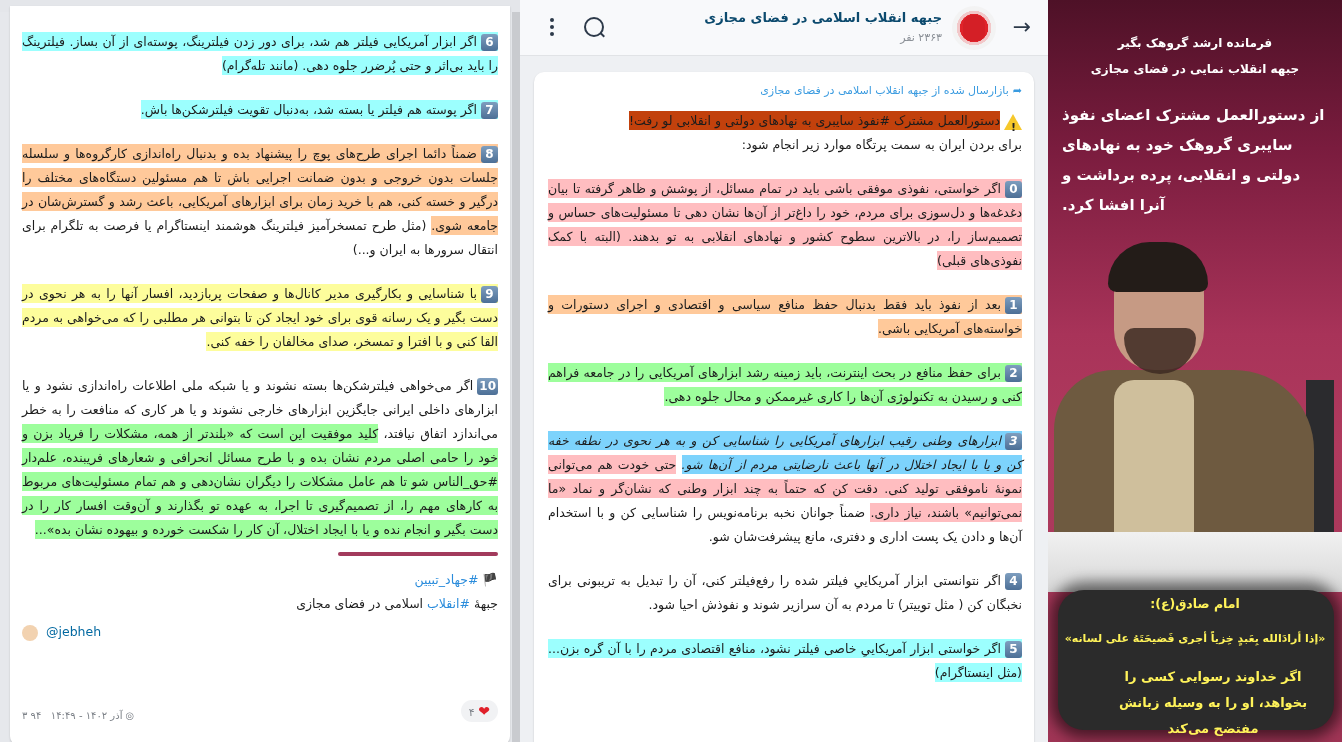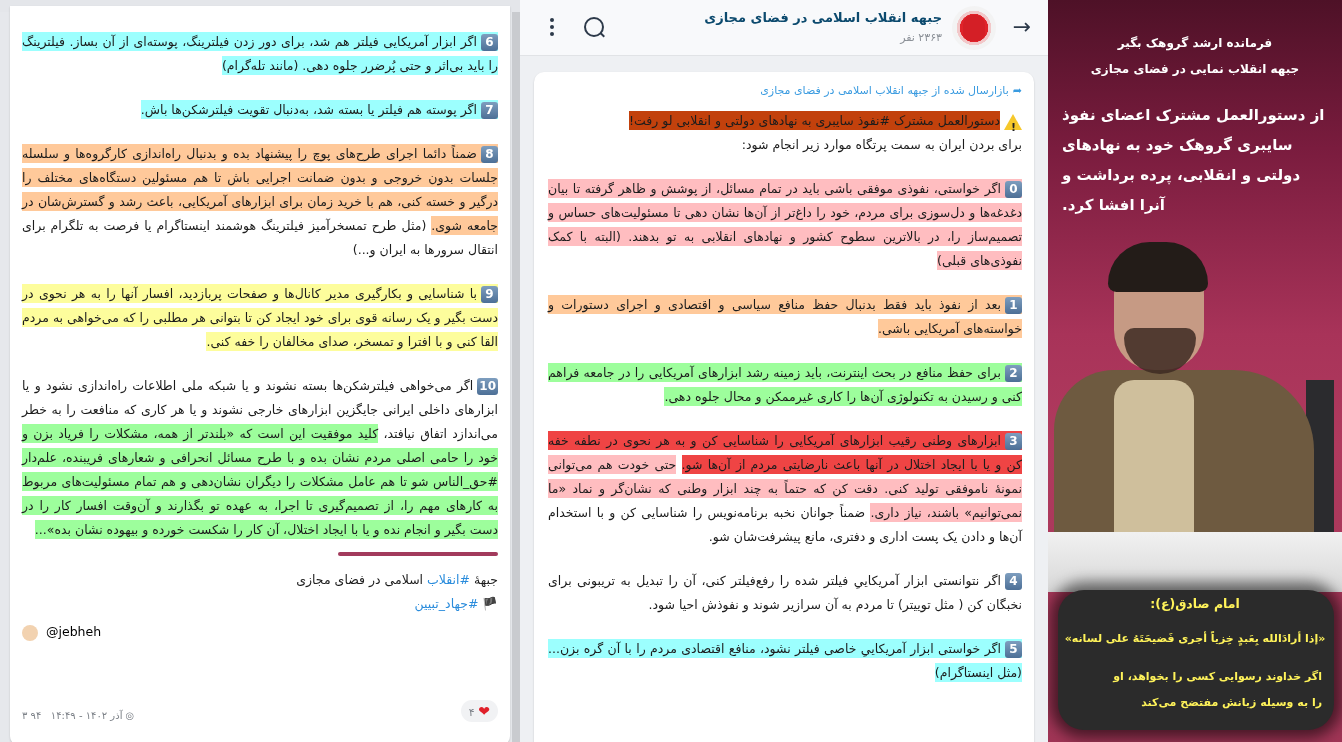--- a/index.html
+++ b/index.html
@@ -93,21 +93,21 @@
   .para {
     font-size: 12.5px; line-height: 24px; color: #1c1c1c;
     text-align: justify;
   }
   .para + .para { margin-top: 20px; }
   .para.tight { margin-top: 0 !important; }
   .hl { padding: 2px 0; -webkit-box-decoration-break: clone; box-decoration-break: clone; }
   .hl-pink { background: #ffbdc0; }
   .hl-orange { background: #ffc99a; }
   .hl-green { background: #9dfe9c; }
-  .hl-blue { background: #ef4444; }
+  .hl-blue { background: #7dd3fc; font-style: italic; }
   .hl-cyan { background: #9cfffe; }
   .hl-yellow { background: #fdfd9c; }
   .hl-magenta { background: #c2410c; }
 
   .badge {
     display: inline-block; min-width: 17px; height: 17px; padding: 0 2px;
     background: linear-gradient(#7e9ebf, #4c6f96);
     color: #fff; font-weight: bold; font-size: 12px; line-height: 17px;
     text-align: center; border-radius: 3px; margin-left: 4px;
     vertical-align: middle;
@@ -125,21 +125,21 @@
 
   .hashtag { color: #2a8cdc; }
 
   .sig-row { font-size: 12.5px; color: #1c1c1c; margin-top: 16px; }
   .sig-divider {
     height: 4px; width: 160px; background: #a23a5c; border-radius: 2px;
     margin: 10px 0 12px 0;
   }
   .foot-line { font-size: 12.5px; line-height: 24px; color: #1c1c1c; }
   .handle {
-    direction: ltr; text-align: left; font-size: 12.5px; color: #000000; margin-top: 8px;
+    direction: ltr; text-align: left; font-size: 12.5px; color: #0369a1; margin-top: 8px;
   }
   .handle .fist-emoji {
     display: inline-block; width: 16px; height: 16px; border-radius: 50%;
     background: #f2d2b0; vertical-align: middle; margin-right: 4px;
   }
   .meta-row {
     position: absolute; left: 12px; bottom: 14px; right: 12px; height: 26px;
     direction: ltr;
   }
   .reaction {
@@ -206,22 +206,22 @@
   }
   #poster .q-title {
     position: absolute; top: 596px; width: 100%; text-align: center;
     color: #fff35a; font-size: 12.5px; font-weight: bold;
   }
   #poster .q-arabic {
     position: absolute; top: 632px; width: 100%; text-align: center;
     color: #fff35a; font-size: 11px; font-weight: bold;
   }
   #poster .q-persian {
-    position: absolute; top: 664px; width: 100%; 
-    color: #fff35a; font-size: 11px; line-height: 26px; font-weight: bold; margin-left: 36px;
+    position: absolute; top: 664px; width: 100%; text-align: center;
+    color: #fff35a; font-size: 13px; line-height: 26px; font-weight: bold; margin-left: 36px;
   }
 </style>
 </head>
 <body>
 
 <div id="left-col">
   <div id="left-card">
 
     <p class="para" style="margin-top:14px;">
       <span class="hl hl-cyan"><span class="badge">6</span><span>اگر ابزار آمریکایی فیلتر هم شد، برای دور زدن فیلترینگ، پوسته‌ای از آن بساز. فیلترینگ را باید بی‌اثر و حتی پُرضرر جلوه دهی. (مانند تله‌گرام)</span></span>
@@ -240,28 +240,28 @@
       <span class="hl hl-yellow"><span class="badge">9</span><span>با شناسایی و بکارگیری مدیر کانال‌ها و صفحات پربازدید، افسار آنها را به هر نحوی در دست بگیر و یک رسانه قوی برای خود ایجاد کن تا بتوانی هر مطلبی را که می‌خواهی به مردم القا کنی و با افترا و تمسخر، صدای مخالفان را خفه کنی.</span></span>
     </p>
 
     <p class="para">
       <span class="badge">10</span><span>اگر می‌خواهی فیلترشکن‌ها بسته نشوند و یا شبکه ملی اطلاعات راه‌اندازی نشود و یا ابزارهای داخلی ایرانی جایگزین ابزارهای خارجی نشوند و یا هر کاری که منافعت را به خطر می‌اندازد اتفاق نیافتد،</span>
       <span class="hl hl-green">کلید موفقیت این است که «بلندتر از همه، مشکلات را فریاد بزن و خود را حامی اصلی مردم نشان بده و با طرح مسائل انحرافی و شعارهای فریبنده، علم‌دار #حق_الناس شو تا هم عامل مشکلات را دیگران نشان‌دهی و هم تمام مسئولیت‌های مربوط به کارهای مهم را، از تصمیم‌گیری تا اجرا، به عهده تو بگذارند و آن‌وقت افسار کار را در دست بگیر و انجام نده و یا با ایجاد اختلال، آن کار را شکست خورده و بیهوده نشان بده»...</span>
     </p>
 
     <div class="sig-divider"></div>
 
+    <div class="foot-line">
+      <span>🏴</span>
+      <span class="hashtag">#جهاد_تبیین</span>
+    </div>
     <div class="foot-line">
       <span>جبههٔ</span>
       <span class="hashtag">#انقلاب</span>
       <span>اسلامی در فضای مجازی</span>
-    </div>
-    <div class="foot-line">
-      <span>🏴</span>
-      <span class="hashtag">#جهاد_تبیین</span>
     </div>
     <div class="handle">
       <span class="fist-emoji"></span>
       <span>@jebheh</span>
     </div>
 
     <div class="meta-row">
       <div class="reaction">
         <span class="heart">❤</span>
         <span>۴</span>

